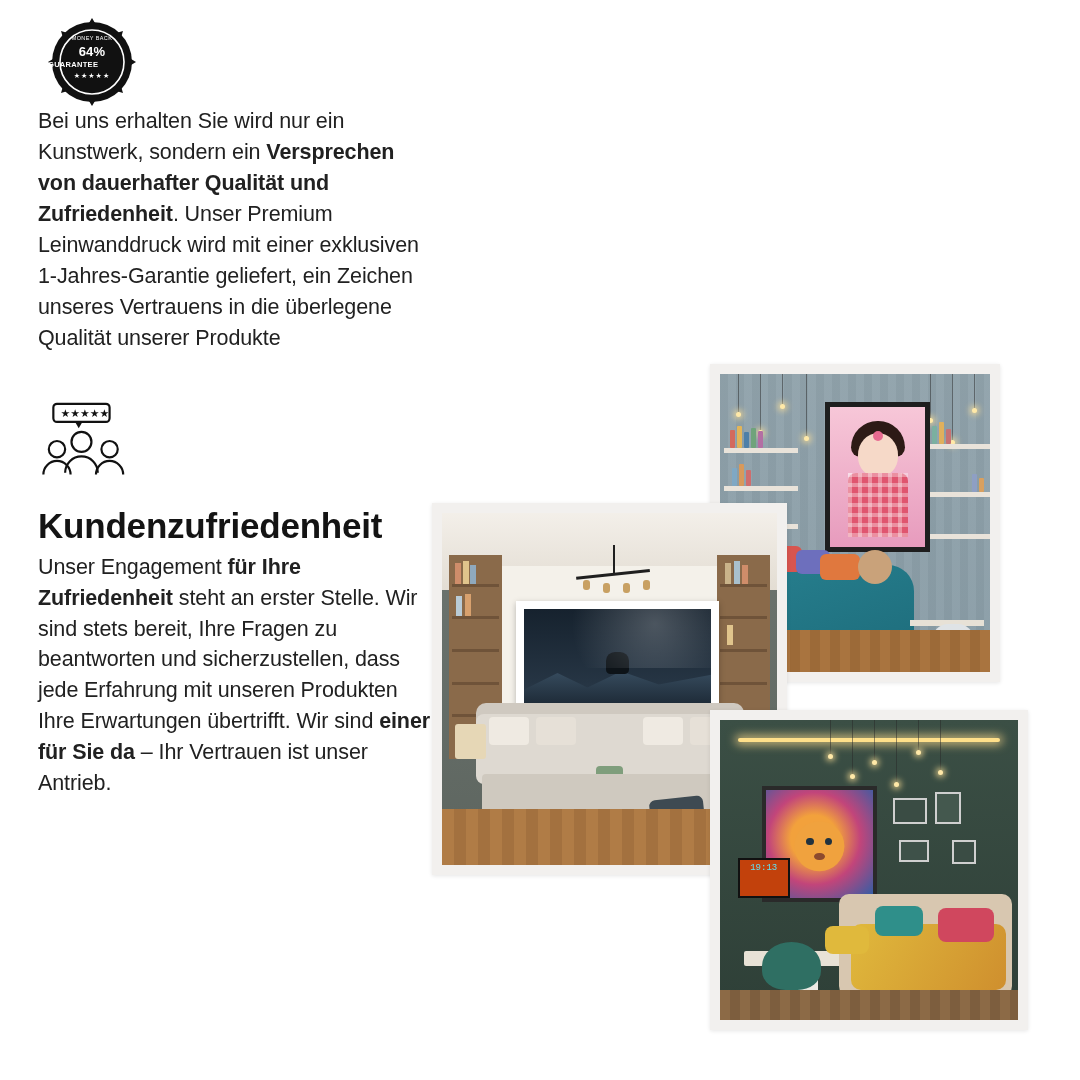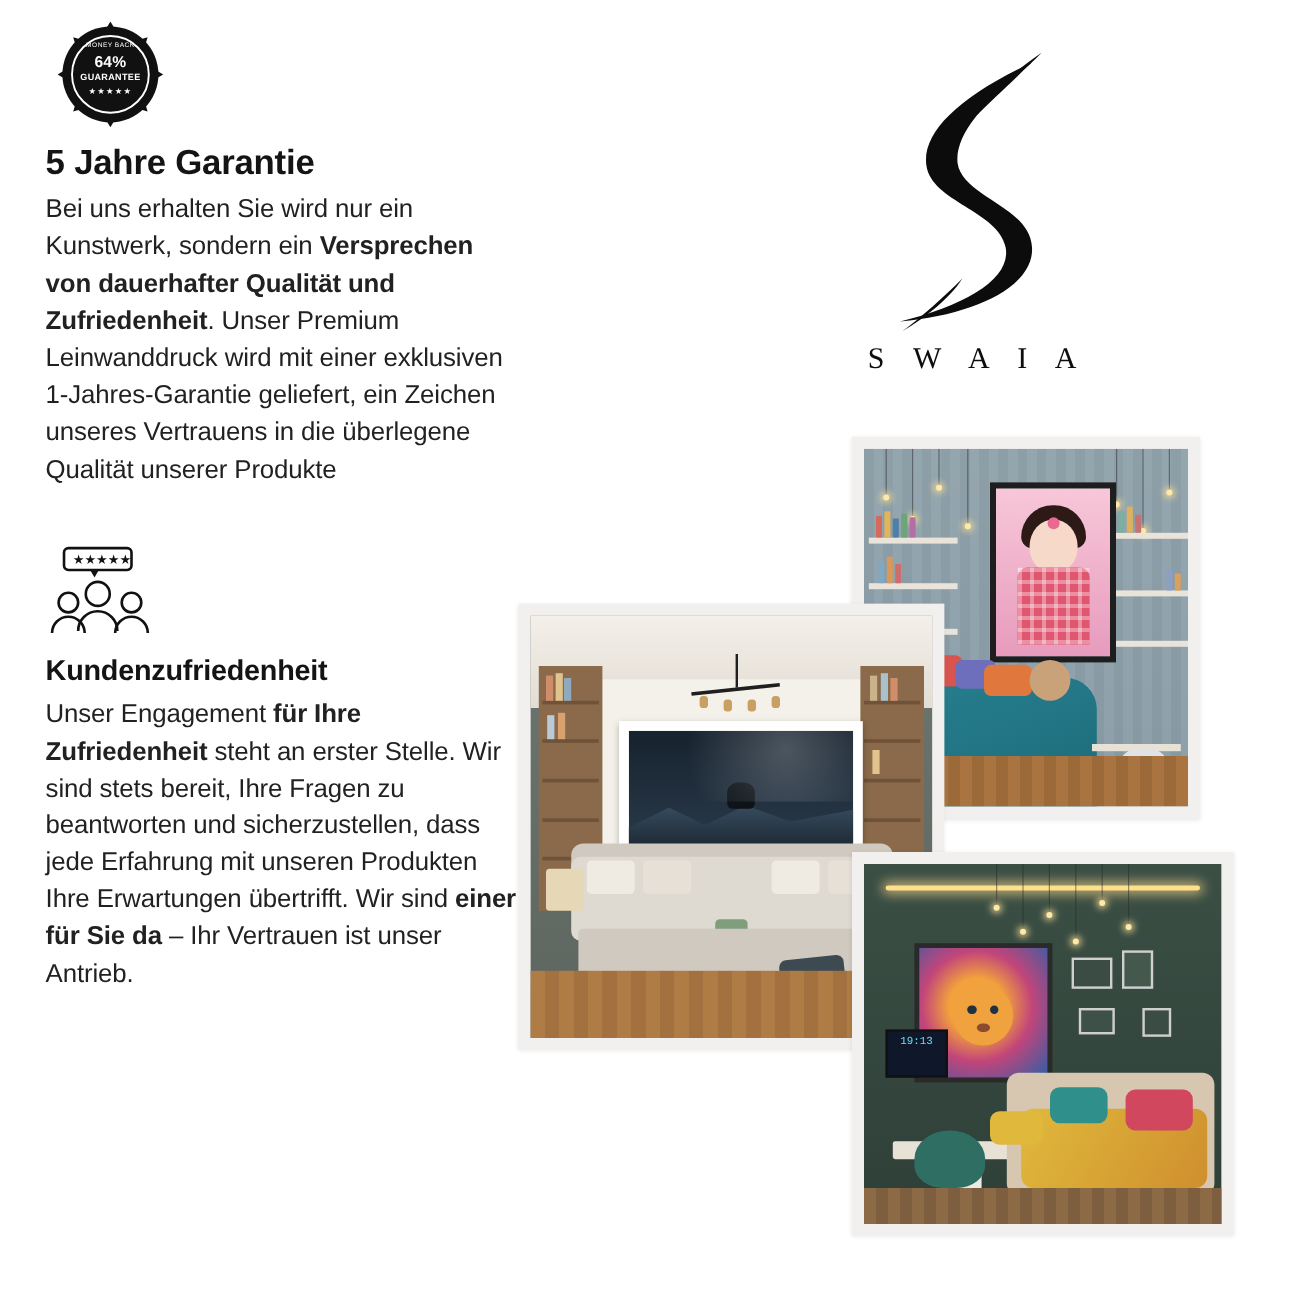--- a/index.html
+++ b/index.html
@@ -46,21 +46,21 @@
     text-align: center;
     color: #fff;
     font-size: 13px;
     font-weight: bold;
     letter-spacing: .2px;
   }
   .badge .sub {
     position: absolute;
     left: 0; right: 0;
     top: 42px;
-    text-align: center;
+    text-align: left;
     color: #fff;
     font-size: 7.5px;
     font-weight: bold;
     letter-spacing: .3px;
   }
   .badge .top-txt {
     position: absolute;
     left: 0; right: 0;
     top: 17px;
     text-align: center;
@@ -87,22 +87,22 @@
   }
 
   h2.section-title {
     font-size: 29px;
     font-weight: bold;
     margin: 14px 0 6px 0;
     letter-spacing: -0.2px;
     color: #141414;
   }
   .section-title.second {
-    font-size: 24px;
-    margin-top: 8px;
+    font-size: 35px;
+    margin-top: 22px;
   }
   p.body-text {
     font-size: 21.5px;
     line-height: 1.44;
     margin: 0;
     color: #212121;
     letter-spacing: -0.1px;
   }
   p.body-text b { font-weight: bold; }
 
@@ -215,21 +215,21 @@
     width:46%; height:46%; border-radius:50%; background:#f0a23e; }
   .li-bed { position:absolute; right:2%; bottom:8%; width:58%; height:34%;
     background:#d8c7b0; border-radius:10px; }
   .li-blanket { position:absolute; right:4%; bottom:10%; width:52%; height:22%;
     background:linear-gradient(120deg,#e0b93c,#cf8f2e); border-radius:10px; }
   .li-desk { position:absolute; left:8%; bottom:18%; width:34%; height:5%;
     background:#e8e2d6; border-radius:2px; }
   .li-floor { position:absolute; left:0; bottom:0; width:100%; height:10%;
     background:repeating-linear-gradient(90deg,#8c6a46 0 10px,#7d5e3e 10px 20px); }
   .li-screen { position:absolute; left:6%; top:46%; width:16%; height:12%;
-    background:#0f172a; border:2px solid #111; }
+    background:#c2410c; border:2px solid #111; }
   .li-screen span { color:#63e0f0; font-size:9px; display:block; text-align:center;
     line-height:1.9; font-family:"Liberation Mono", monospace; }
   .li-beanbag { position:absolute; left:14%; bottom:10%; width:20%; height:16%;
     background:#2f6f63; border-radius:50% 50% 40% 40%; }
   .li-strip { position:absolute; left:6%; top:6%; width:88%; height:4px;
     background:#ffe08a; border-radius:3px; box-shadow:0 0 10px 3px rgba(255,220,140,.7); }
 </style>
 </head>
 <body>
 
@@ -253,21 +253,20 @@
           <polygon points="13,75 16,65 23,72"></polygon>
         </g>
         <circle cx="44" cy="44" r="32" fill="none" stroke="#fff" stroke-width="1.6"></circle>
       </svg>
       <div class="top-txt">MONEY BACK</div>
       <div class="pct">64%</div>
       <div class="sub">GUARANTEE</div>
       <div class="stars">★★★★★</div>
     </div>
 
-    <h2 class="section-title">5 Jahre Garantie</h2>
     <p class="body-text">
       <span>Bei uns erhalten Sie wird nur ein Kunstwerk, sondern ein </span><b>Versprechen von dauerhafter Qualität und Zufriedenheit</b><span>. Unser Premium Leinwanddruck wird mit einer exklusiven 1-Jahres-Garantie geliefert, ein Zeichen unseres Vertrauens in die überlegene Qualität unserer Produkte</span>
     </p>
 
     <div class="block-2">
       <svg class="cs-icon" viewBox="0 0 100 86">
         <g fill="none" stroke="#111" stroke-width="2.4">
           <rect x="14" y="2" width="62" height="20" rx="4"></rect>
           <polygon points="38,22 46,22 42,29" fill="#111" stroke="none"></polygon>
           <circle cx="45" cy="44" r="11"></circle>
@@ -281,29 +280,20 @@
           <text x="22" y="17" font-size="12" font-family="DejaVu Sans, sans-serif">★★★★★</text>
         </g>
       </svg>
       <h2 class="section-title second">Kundenzufriedenheit</h2>
       <p class="body-text">
         <span>Unser Engagement </span><b>für Ihre Zufriedenheit</b><span> steht an erster Stelle. Wir sind stets bereit, Ihre Fragen zu beantworten und sicherzustellen, dass jede Erfahrung mit unseren Produkten Ihre Erwartungen übertrifft. Wir sind </span><b>einer für Sie da</b><span> – Ihr Vertrauen ist unser Antrieb.</span>
       </p>
     </div>
   </div>
 
-  <div class="logo-wrap">
-    <svg class="logo-mark" width="200" height="240" viewBox="0 0 200 240">
-      <path d="M150 12 C90 40 58 70 62 98 C66 128 122 136 128 166 C133 192 96 214 40 228
-               C104 222 152 198 150 166 C148 132 92 124 88 96 C85 70 116 40 150 12 Z" fill="#0c0c0c"></path>
-      <path d="M158 4 C132 22 112 40 104 56 C118 42 140 22 158 4 Z" fill="#0c0c0c"></path>
-      <path d="M42 236 C62 224 82 208 92 192 C76 208 58 224 42 236 Z" fill="#0c0c0c"></path>
-    </svg>
-    <div class="logo-text">S W A I A</div>
-  </div>
 
   <div class="photo" id="photo-anime">
     <div class="inner">
       <div class="scene">
         <div class="ar-wall"></div>
         <div class="ar-panel"></div>
 
         <div class="bulb-wire" style="left:18px;height:38px;"></div>
           <div class="bulb" style="left:16px;top:38px;"></div>
         <div class="bulb-wire" style="left:40px;height:56px;"></div>

